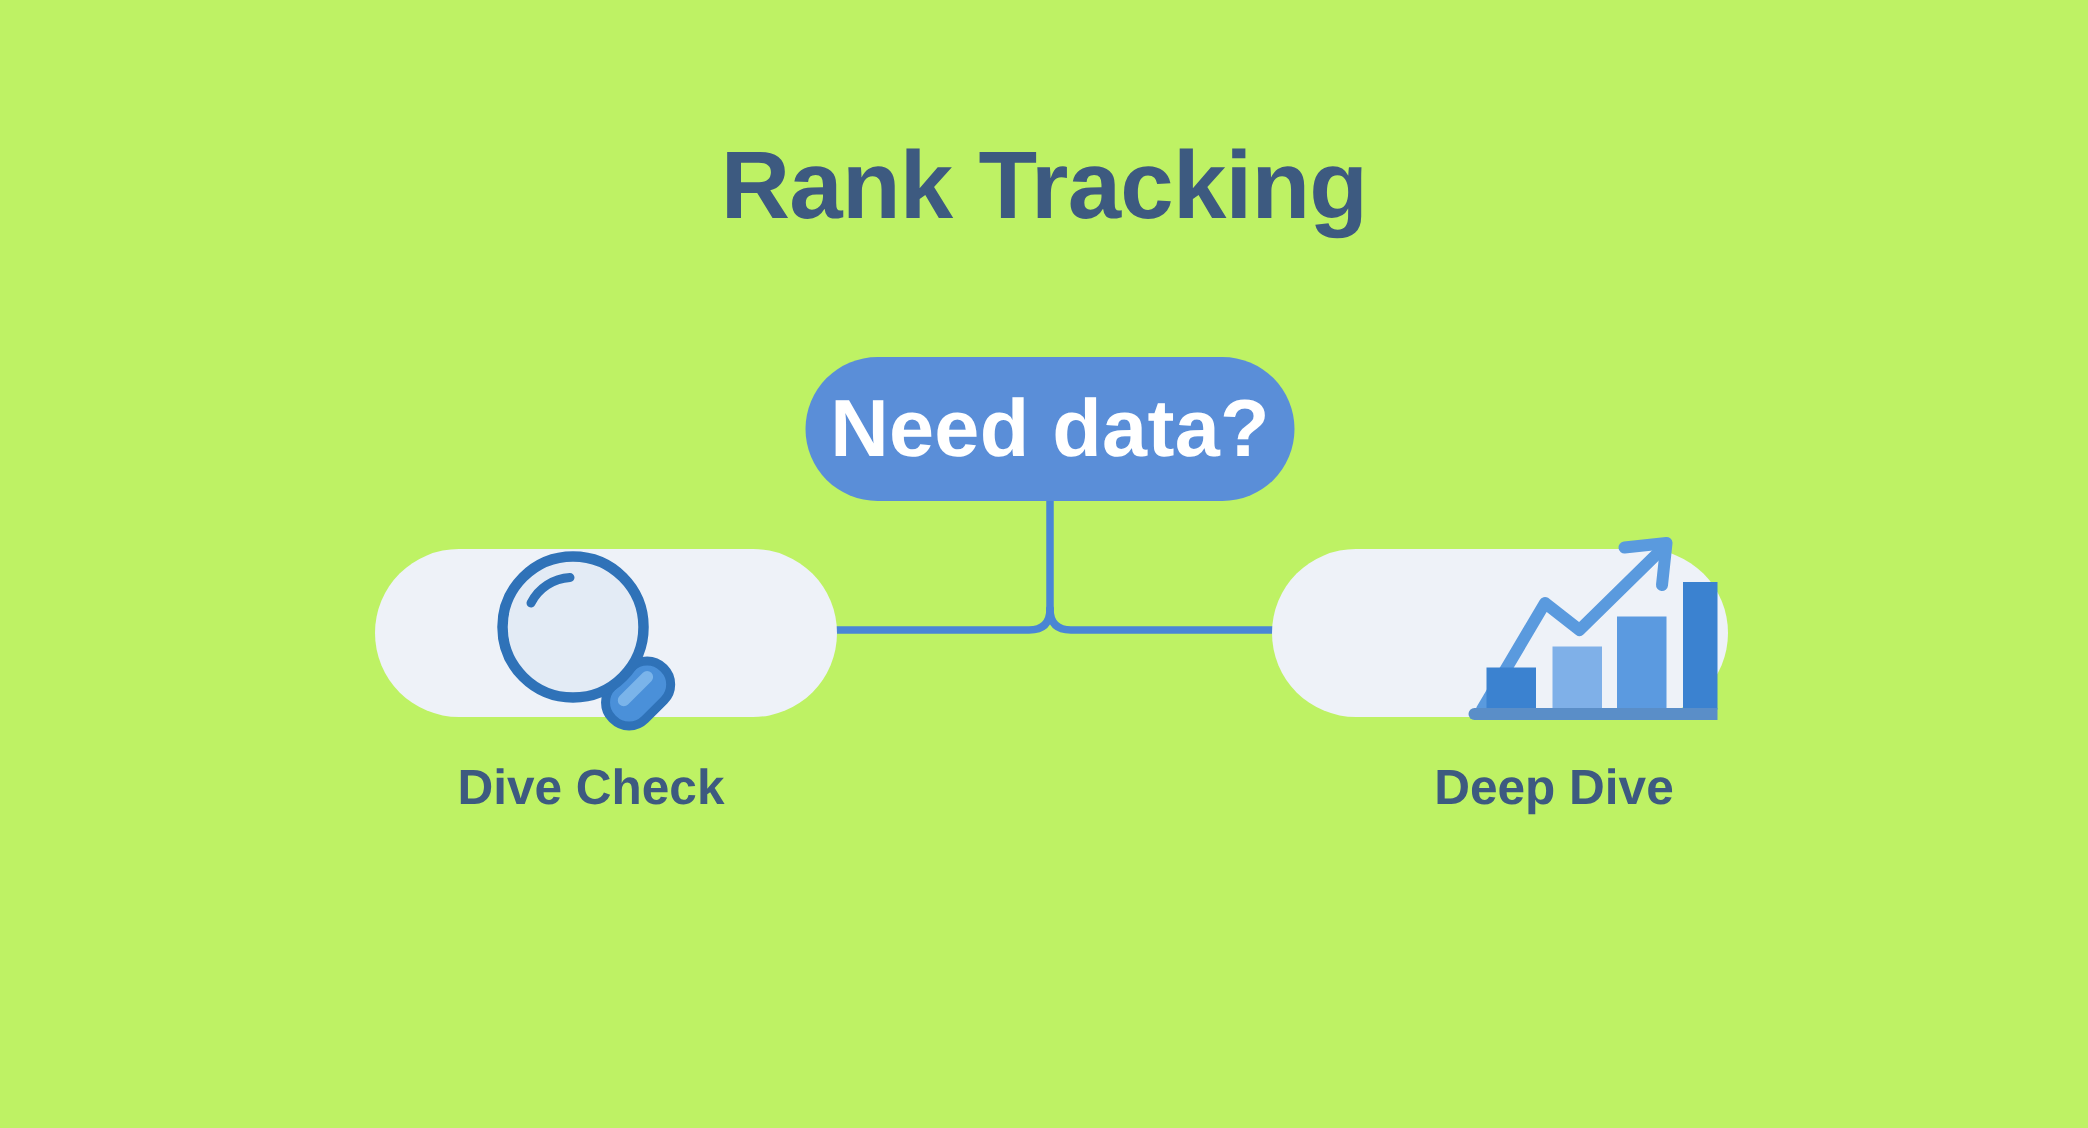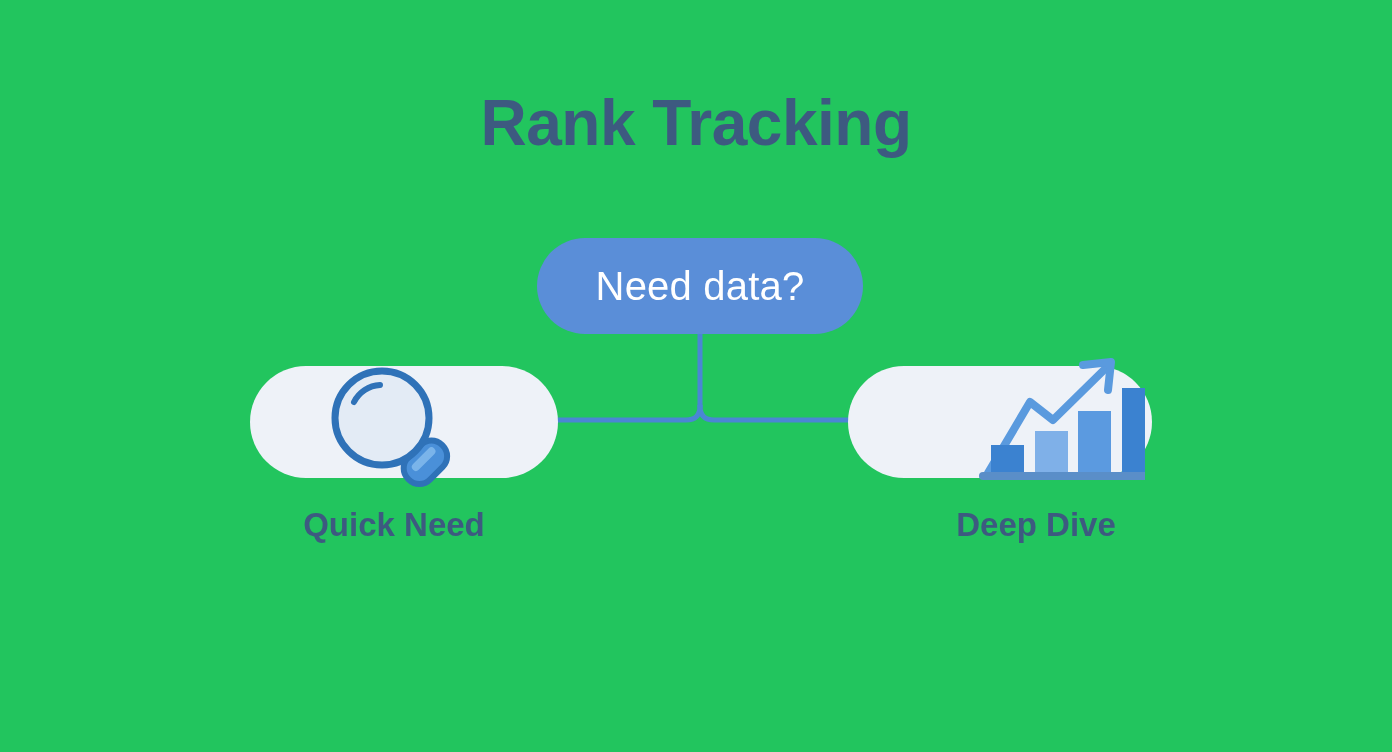--- a/index.html
+++ b/index.html
@@ -7,21 +7,21 @@
     padding: 0;
     background: #ffffff;
   }
   body {
     font-family: "Liberation Sans", sans-serif;
   }
   #canvas {
     position: relative;
     width: 1392px;
     height: 752px;
-    background: #22c55e;
+    background: #bef264;
     overflow: hidden;
   }
   
   #page-title {
     position: absolute;
     left: 0;
     top: 86px;
     width: 1392px;
     text-align: center;
     font-size: 64px;
@@ -38,22 +38,22 @@
     width: 326px;
     height: 96px;
     background: #5a8ed8;
     border-radius: 48px;
     display: flex;
     align-items: center;
     justify-content: center;
   }
   #decision-pill-label {
     color: #ffffff;
-    font-size: 40px;
-    font-weight: 400;
+    font-size: 54px;
+    font-weight: 700;
     letter-spacing: 0.2px;
     white-space: nowrap;
   }
   
   #connectors {
     position: absolute;
     left: 0;
     top: 0;
     width: 1392px;
     height: 752px;
@@ -140,21 +140,21 @@
     <g transform="rotate(45 112 105)">
       <rect x="97" y="88" width="31" height="48" rx="15" fill="#4a90d9" stroke="#2f72b8" stroke-width="6"></rect>
       <rect x="105" y="96" width="8" height="30" rx="4" fill="#7ab4ea"></rect>
     </g>
 
     <circle cx="64" cy="66" r="47" fill="#e3ebf5" stroke="#2f72b8" stroke-width="7"></circle>
 
     <path d="M 36 50 A 31 31 0 0 1 62 33" stroke="#2f72b8" stroke-width="6" fill="none" stroke-linecap="round"></path>
   </svg>
 
-  <div class="node-label" id="label-quick-check">Quick Need</div>
+  <div class="node-label" id="label-quick-check">Dive Check</div>
 
   <div class="node-panel" id="node-panel-deep-dive"></div>
 
   <svg class="node-icon" id="icon-bar-chart" viewBox="0 0 180 145" xmlns="http://www.w3.org/2000/svg">
 
     <path d="M 23 128 L 65 57 L 88 75 L 142 22" stroke="#5a9ade" stroke-width="8" fill="none" stroke-linecap="round" stroke-linejoin="round"></path>
     <path d="M 118 20 L 146 17 L 143 45" stroke="#5a9ade" stroke-width="8" fill="none" stroke-linecap="round" stroke-linejoin="round"></path>
 
     <rect x="26" y="100" width="33" height="28" fill="#3b82d0"></rect>
     <rect x="70" y="86" width="33" height="42" fill="#7fb0e8"></rect>

